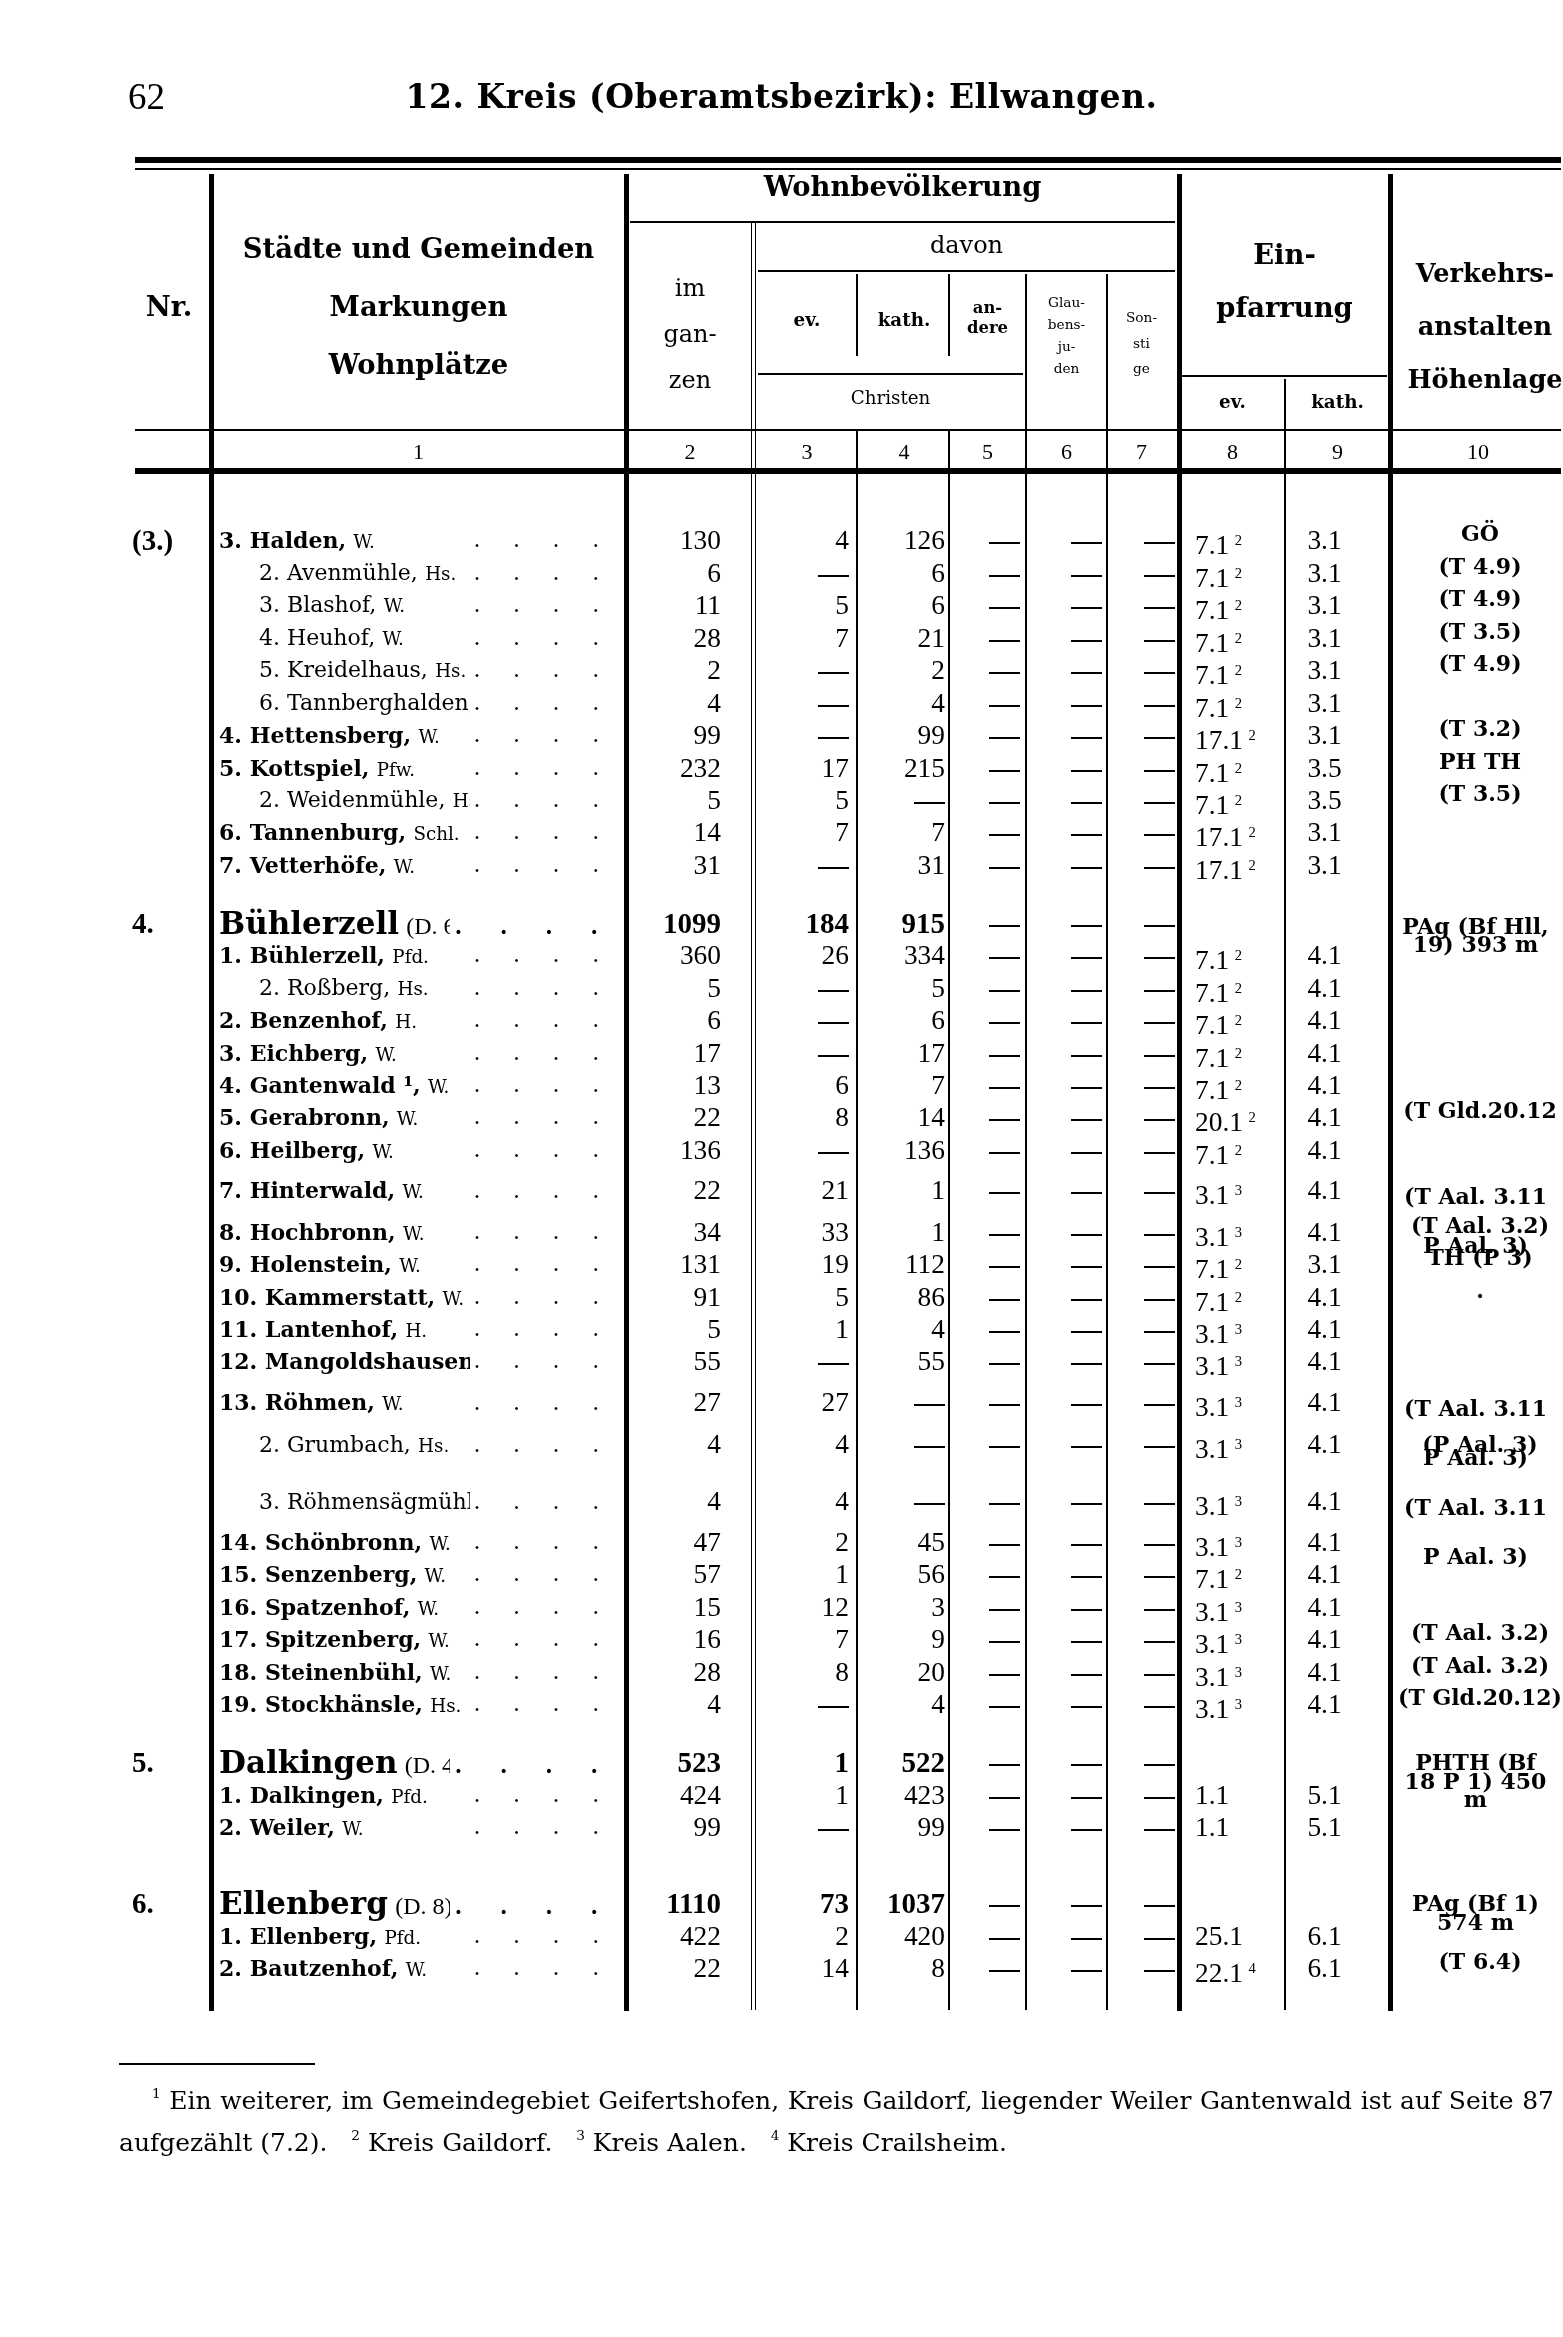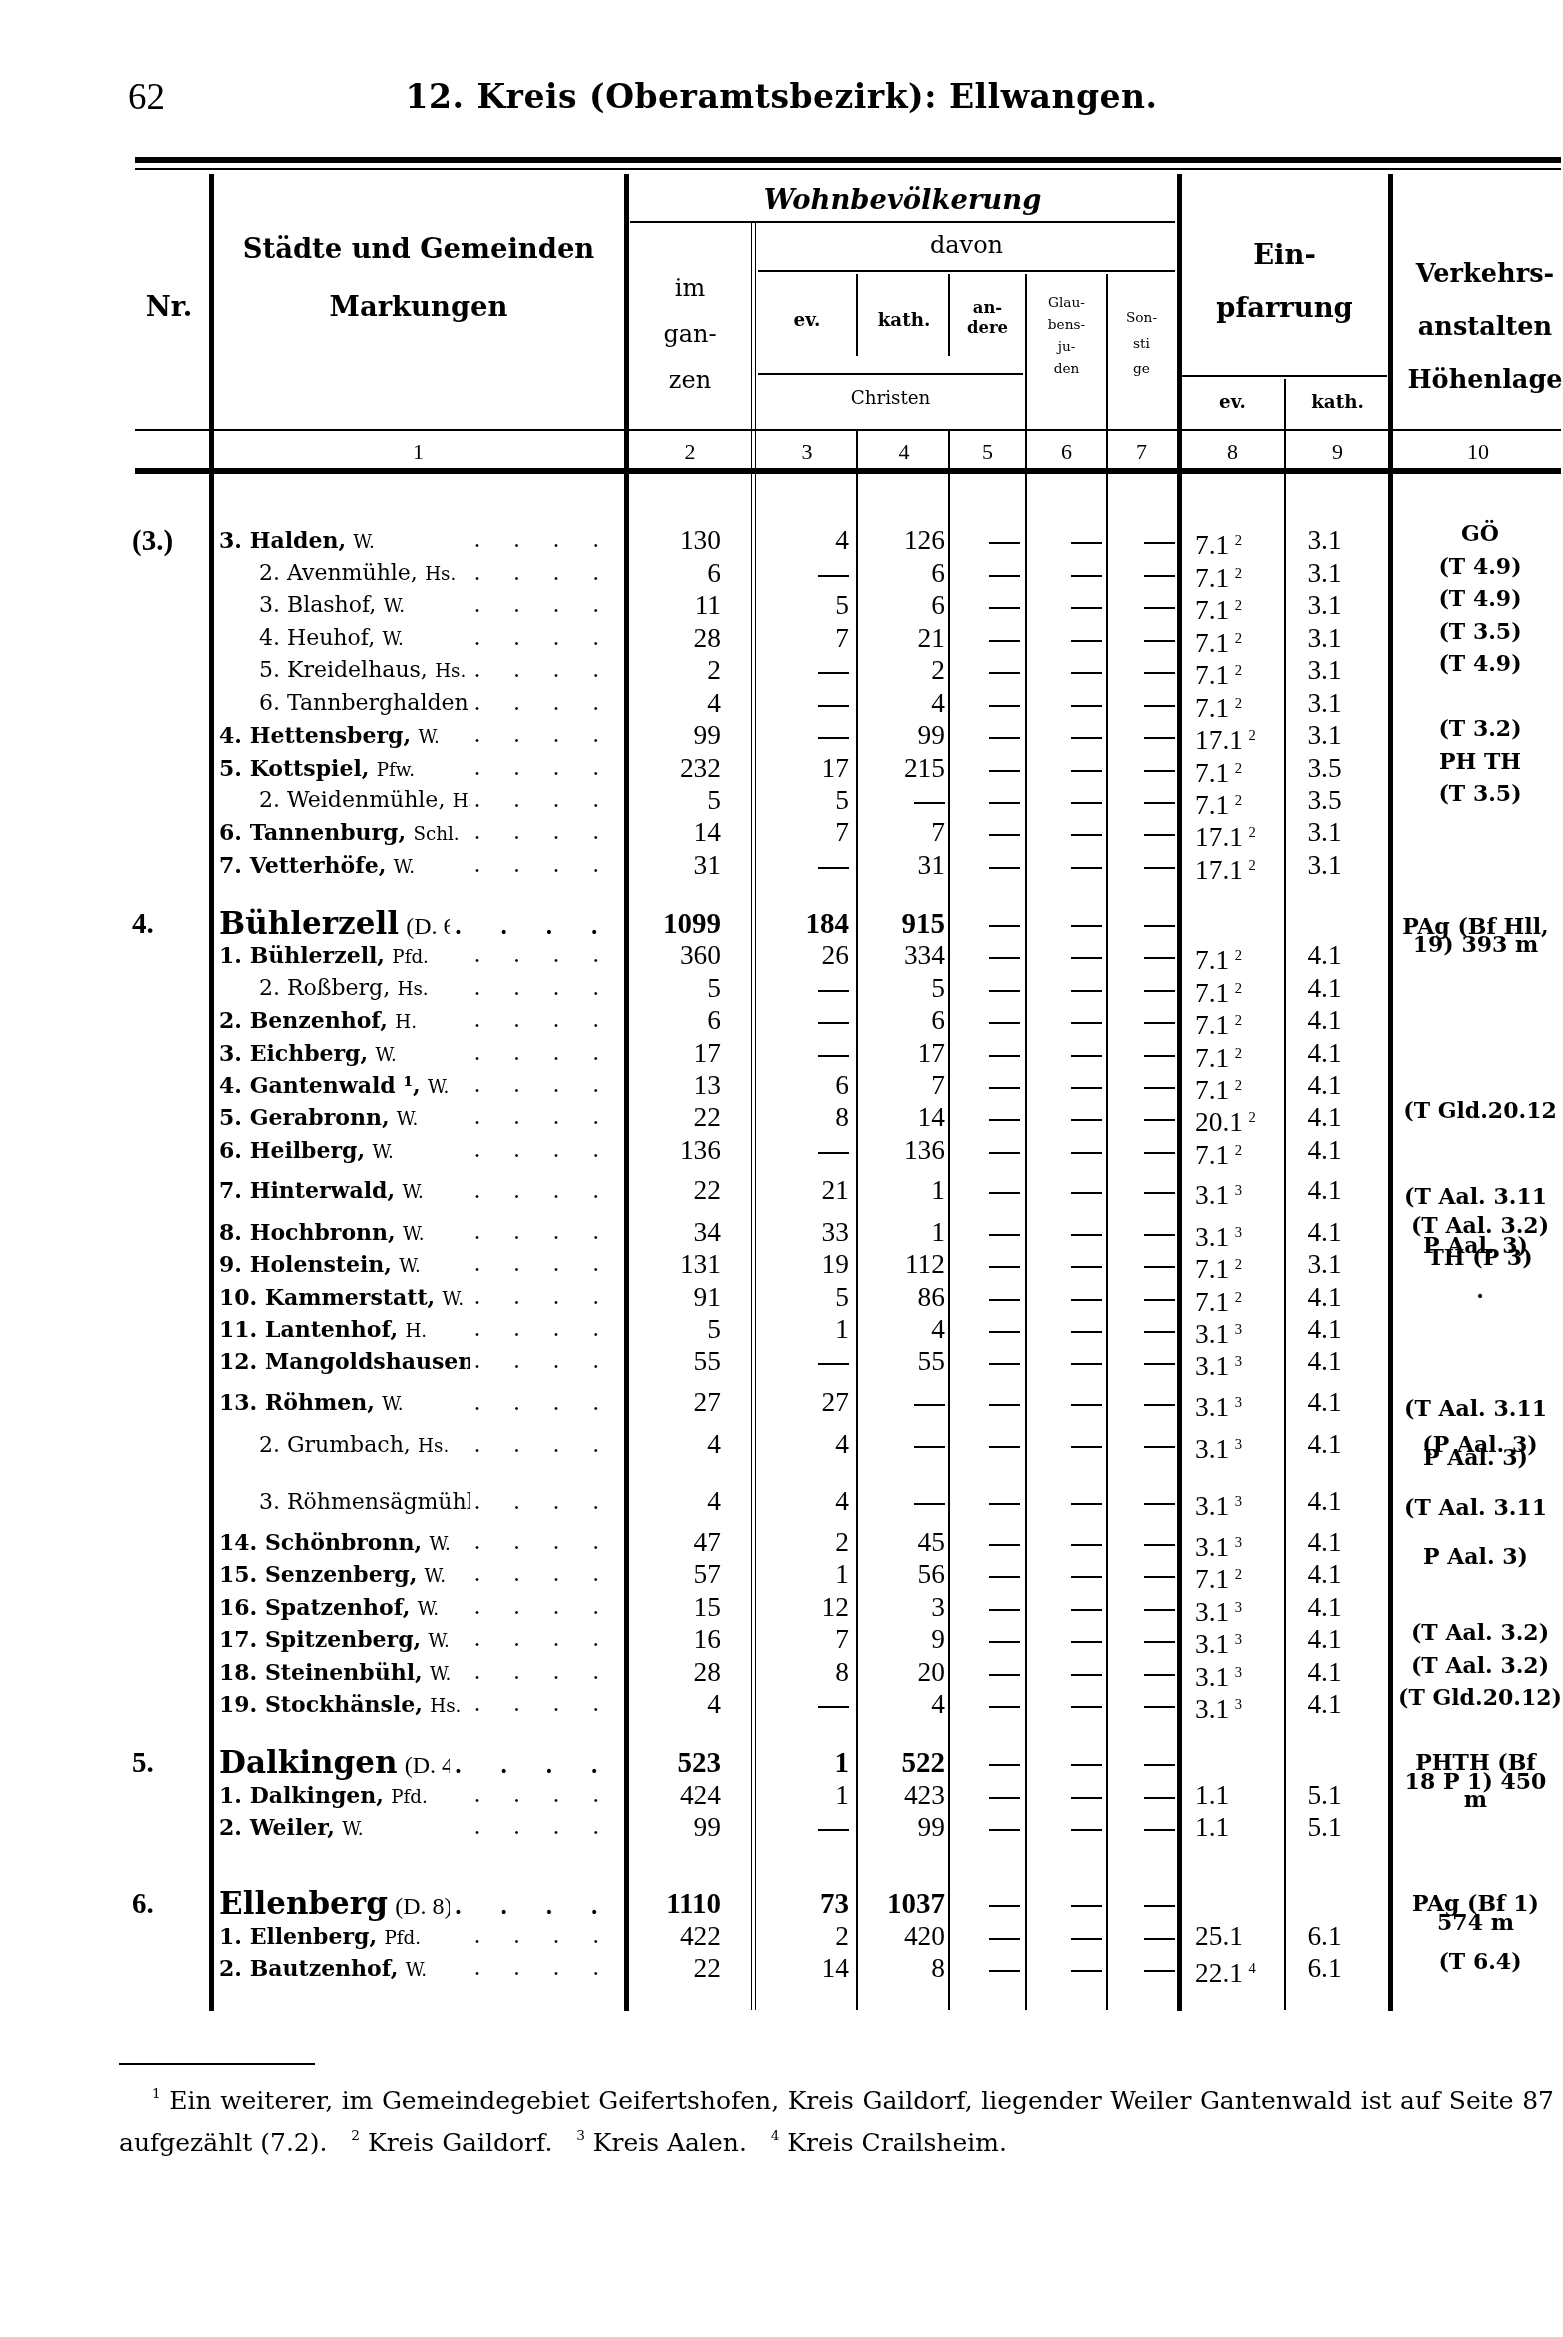--- a/index.html
+++ b/index.html
@@ -78,22 +78,23 @@
   <div class="rule" style="left:758px; top:270px; width:417px; height:1.8px;"></div>
   <div class="rule" style="left:758px; top:373px; width:265px; height:1.8px;"></div>
   <div class="rule" style="left:1182px; top:375px; width:205px; height:1.8px;"></div>
   <div class="rule" style="left:135px; top:429px; width:1426px; height:1.8px;"></div>
   <div class="rule" style="left:135px; top:468px; width:1426px; height:6.4px;"></div>
 
   <div class="hd big" style="left:128px; width:82px; top:291px;">Nr.</div>
   <div class="hd big" style="left:212px; width:413px; top:219px; line-height:58px;">
     <div>Städte und Gemeinden</div>
     <div>Markungen</div>
+    <div>Wohnplätze</div>
   </div>
-  <div class="hd big" style="left:630px; width:545px; top:184px;font-style:italic;">Wohnbevölkerung</div>
+  <div class="hd big" style="left:630px; width:545px; top:171px;">Wohnbevölkerung</div>
   <div class="hd med" style="left:629px; width:122px; top:265px; line-height:46px; font-weight:normal;">
     <div>im</div>
     <div>gan-</div>
     <div>zen</div>
   </div>
   <div class="hd med" style="left:758px; width:417px; top:232px; font-weight:normal;">davon</div>
   <div class="hd sm" style="left:758px; width:98px; top:309px;">ev.</div>
   <div class="hd sm" style="left:859px; width:90px; top:309px;">kath.</div>
   <div class="hd xs" style="left:950px; width:75px; top:298px; font-size:16.4px;">
     <div>an-</div>

